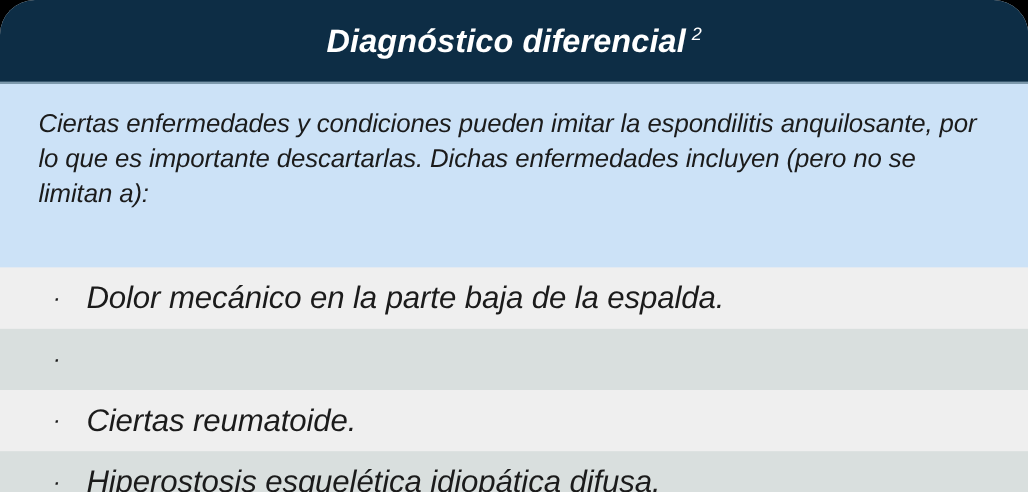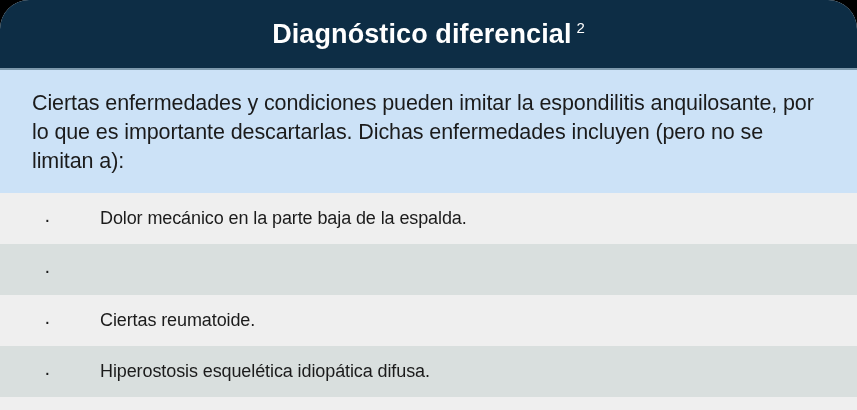--- a/index.html
+++ b/index.html
@@ -17,20 +17,21 @@
 
   #card {
     position: relative;
     width: 857px;
     height: 410px;
     box-sizing: border-box;
     border-top-left-radius: 29px;
     border-top-right-radius: 29px;
     overflow: hidden;
     background: #efefef;
+    font-style: italic;
   }
 
   
   #header {
     height: 70px;
     background: #0d2d45;
     display: flex;
     align-items: center;
     justify-content: center;
     box-sizing: border-box;
@@ -50,21 +51,21 @@
     vertical-align: super;
     margin-left: 5px;
     letter-spacing: 0;
   }
 
   
   #intro {
     background: #cce2f7;
     padding: 19px 34px 18px 32px;
     box-sizing: border-box;
-    height: 123px;
+    height: 153px;
   }
   #intro-text {
     color: #1b1b1b;
     font-size: 21.5px;
     line-height: 29px;
     margin: 0;
     letter-spacing: -0.1px;
   }
 
   
@@ -84,25 +85,24 @@
   .bullet {
     width: 28px;
     flex: 0 0 28px;
     color: #1b1b1b;
     font-size: 20px;
     line-height: 1;
     text-align: left;
   }
   .row-label {
     color: #1b1b1b;
-    font-size: 18px;
+    font-size: 26px;
     line-height: 1.25;
     letter-spacing: -0.1px;
     white-space: nowrap;
-    margin-left: 28px;
   }
 </style>
 </head>
 <body>
 
 <div id="card">
 
   <div id="header">
     <div id="header-title">
       <span>Diagnóstico diferencial</span><span class="sup">2</span>

